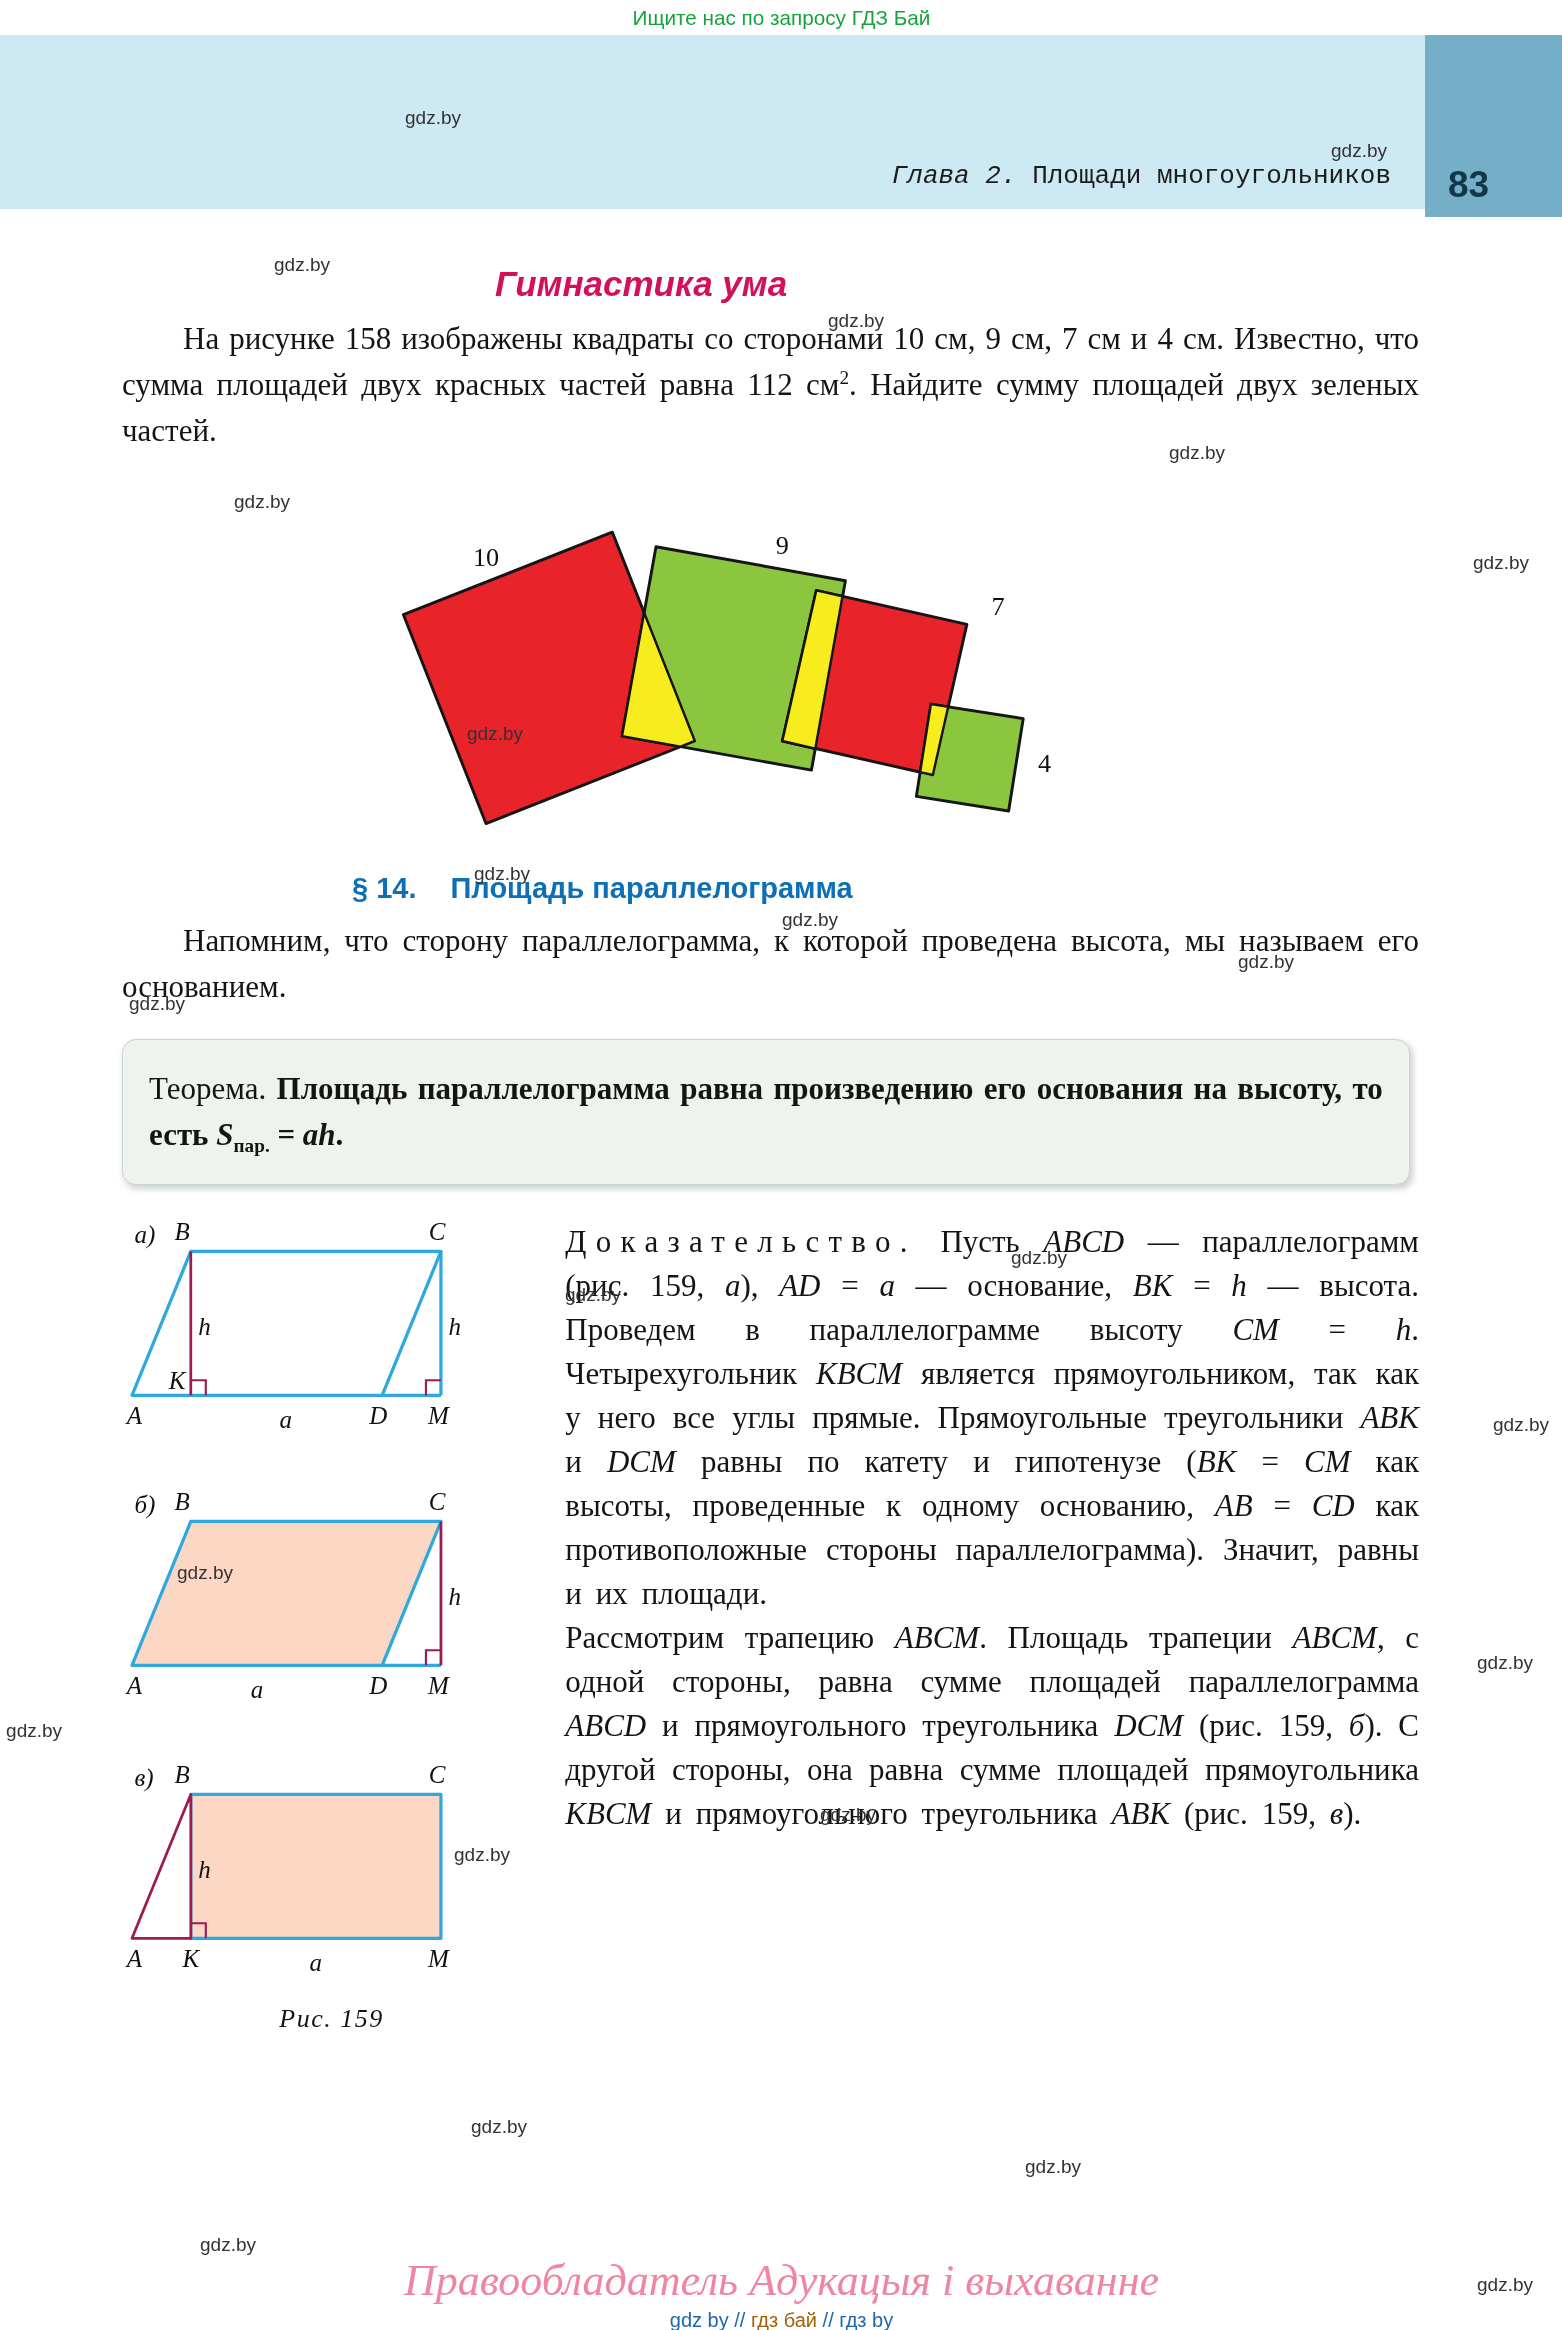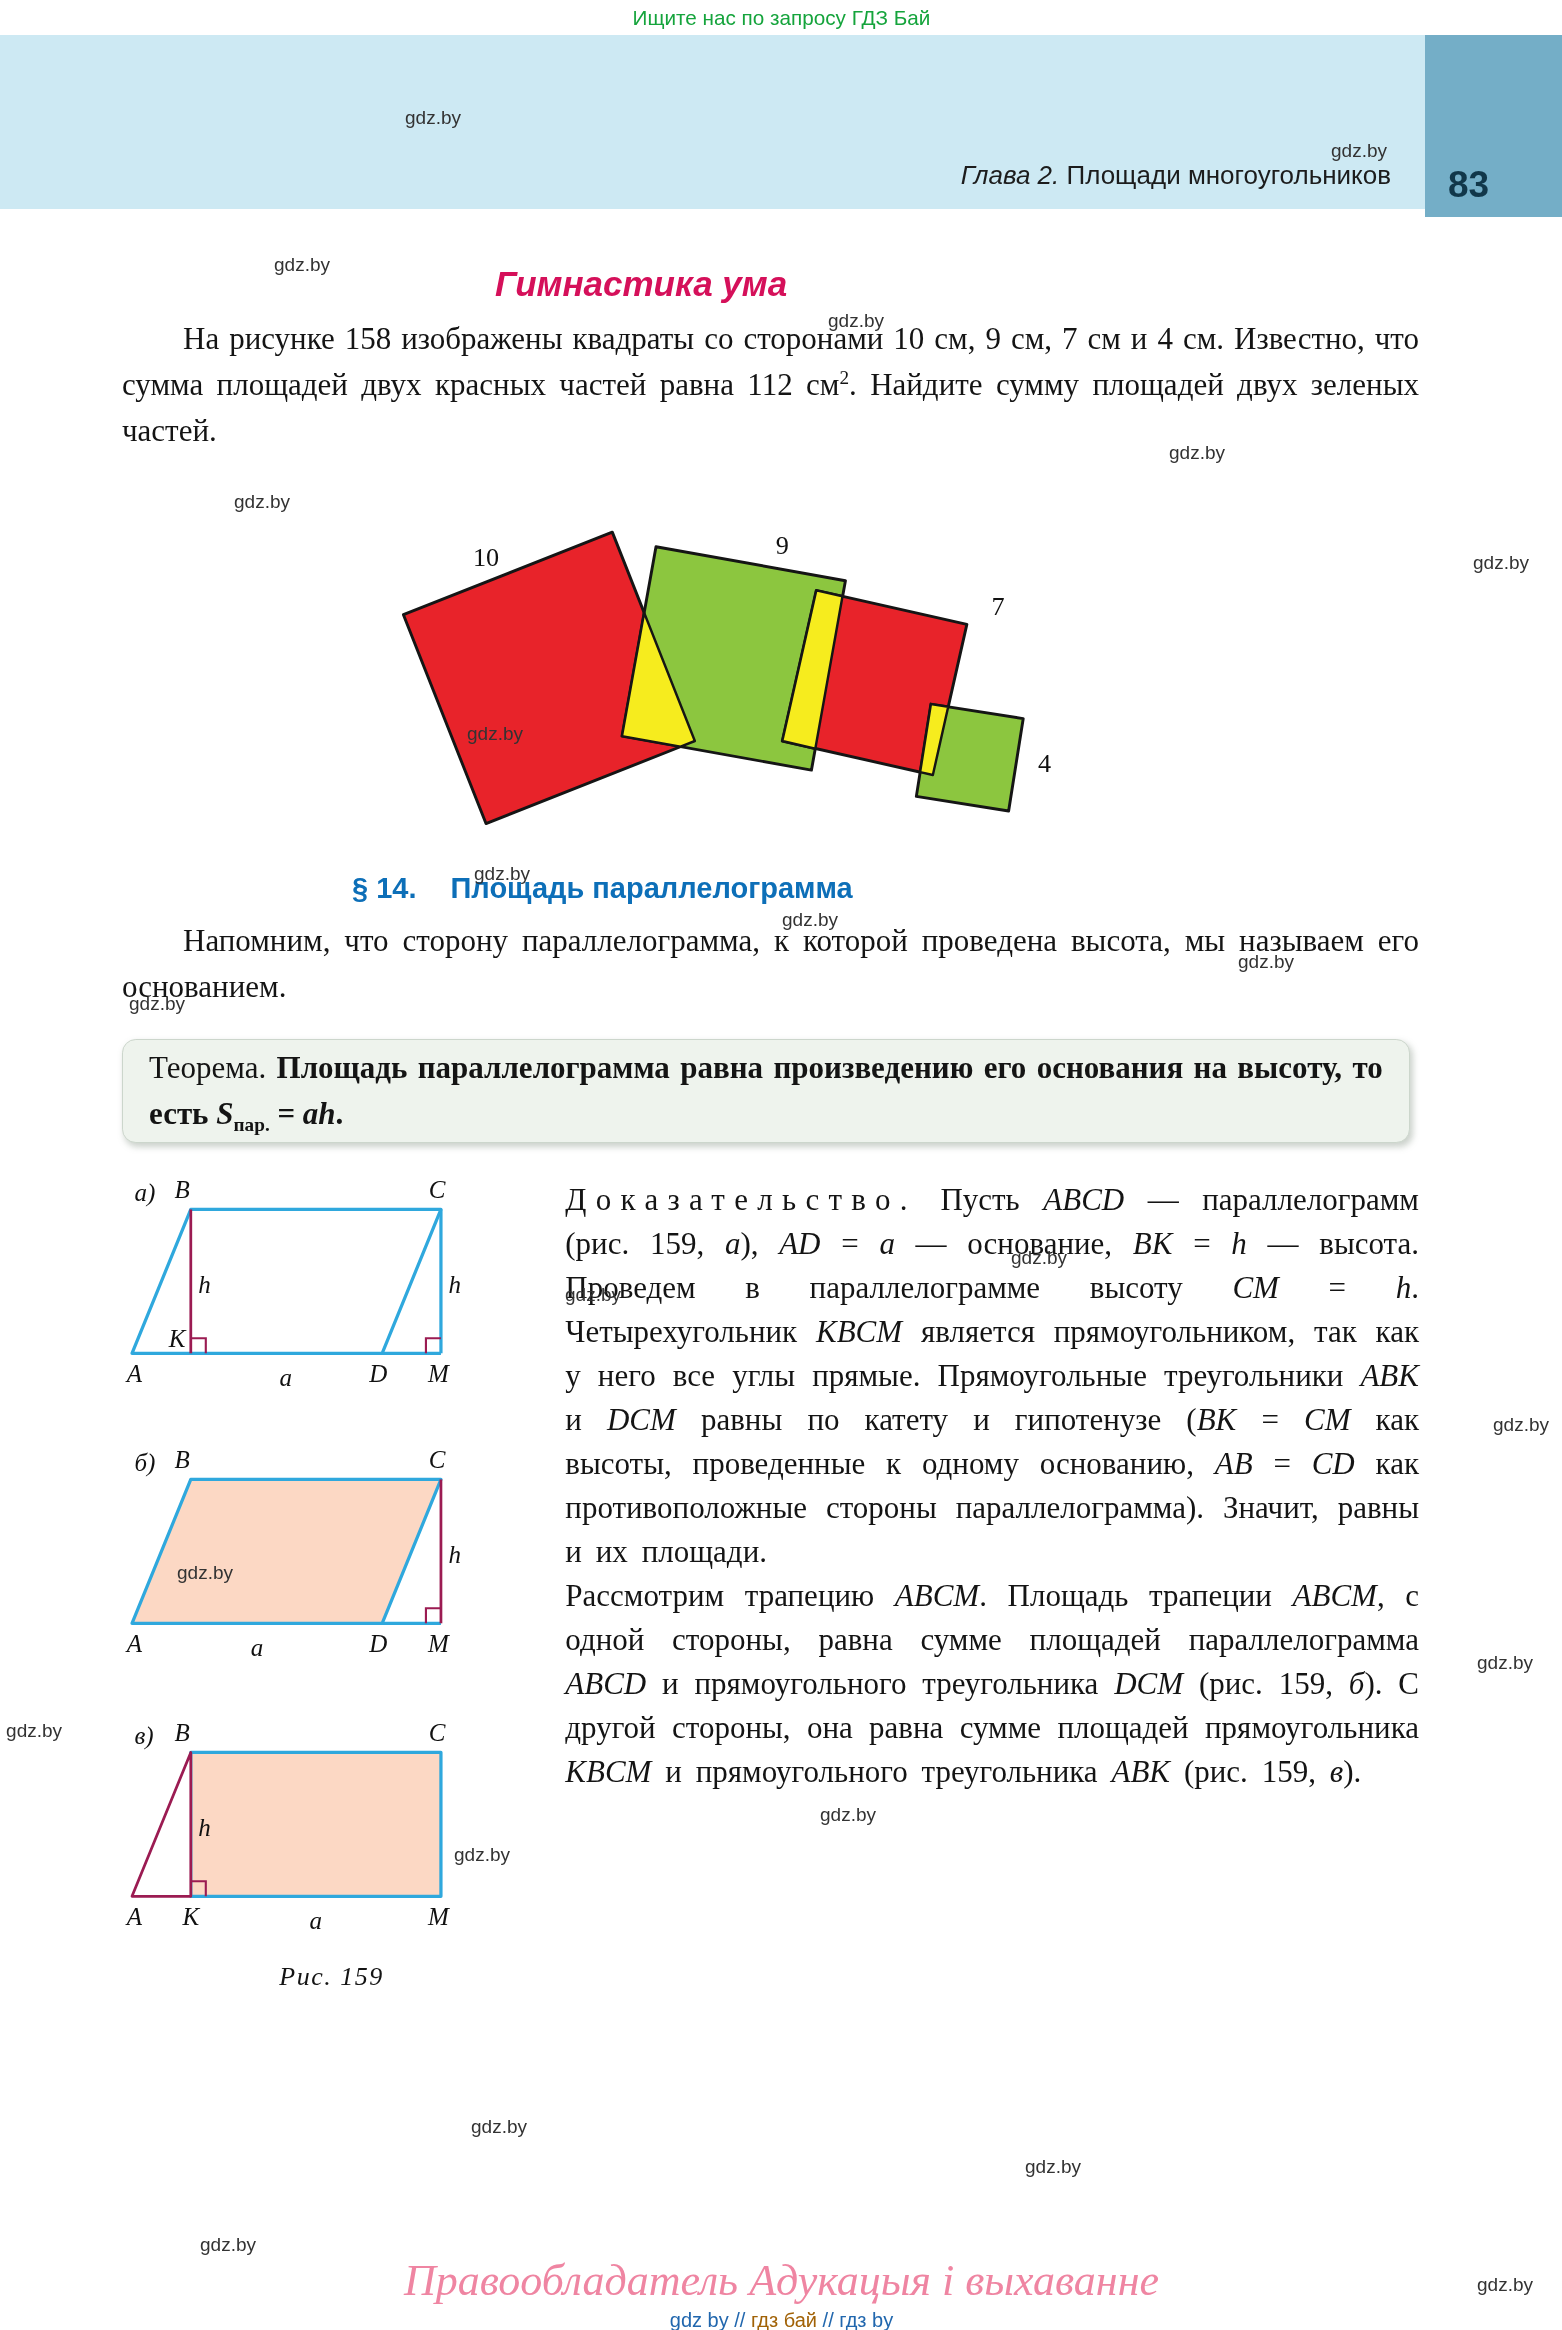--- a/index.html
+++ b/index.html
@@ -13,21 +13,21 @@
   .wm { position:absolute; font-family:"Liberation Sans", sans-serif; font-size:19px; color:#333; white-space:nowrap; }
 
   
   .top-strip { height:35px; display:flex; align-items:center; justify-content:center; }
   .promo { font-family:"Liberation Sans", sans-serif; font-size:20.7px; color:#15a43c; }
 
   
   .band { position:relative; height:174px; background:#cde9f3; }
   .band-chapter {
     position:absolute; right:172px; bottom:18.4px;
-    font-family:Liberation Sans, sans-serif; font-size:26px; color:#1c1c1c; white-space:nowrap;
+    font-family:Liberation Mono, monospace; font-size:26px; color:#1c1c1c; white-space:nowrap;
   }
   .band-chapter .ital { font-style:italic; }
   .page-box { position:absolute; right:0; top:0; width:138px; height:182px; background:#74aec7; }
   .page-num { position:absolute; left:23px; bottom:10.7px; font-family:"Liberation Sans", sans-serif;
     font-size:37px; font-weight:bold; color:#11374a; }
 
   
   .content { position:relative; padding:0 144px 0 122px; }
 
   .warmup-head {
@@ -43,21 +43,21 @@
   .fig158 .fig-caption { width:700px; margin-left:252px; text-align:center; letter-spacing:1.5px; }
 
   .section-head {
     margin:29px 0 0 230px; font-family:"Liberation Sans", sans-serif;
     font-weight:bold; font-size:29px; color:#0d6fb8; white-space:nowrap;
   }
   .section-head .num { margin-right:34px; }
 
   .theorem {
     margin:29px 9.2px 0 0; background:#eef3ed; border:0.8px solid #ccd6cc; border-radius:13.8px;
-    padding:5px 26px; box-shadow:2.3px 3.8px 6.9px rgba(110,125,110,0.35);
+    padding:26px 26px; box-shadow:2.3px 3.8px 6.9px rgba(110,125,110,0.35);
     font-size:31px; line-height:46px; text-align:justify;
   }
 
   .columns { display:flex; margin-top:35px; }
   .col-left { flex:0 0 428px; }
   .col-right { flex:1; margin-left:15.3px; }
   .panel svg { display:block; }
   .panel-b { margin-top:47px; }
   .panel-v { margin-top:50px; }
   .fig159-cap { margin-top:18.4px; width:419px; text-align:center; font-style:italic; font-size:26px; letter-spacing:1.5px; }

